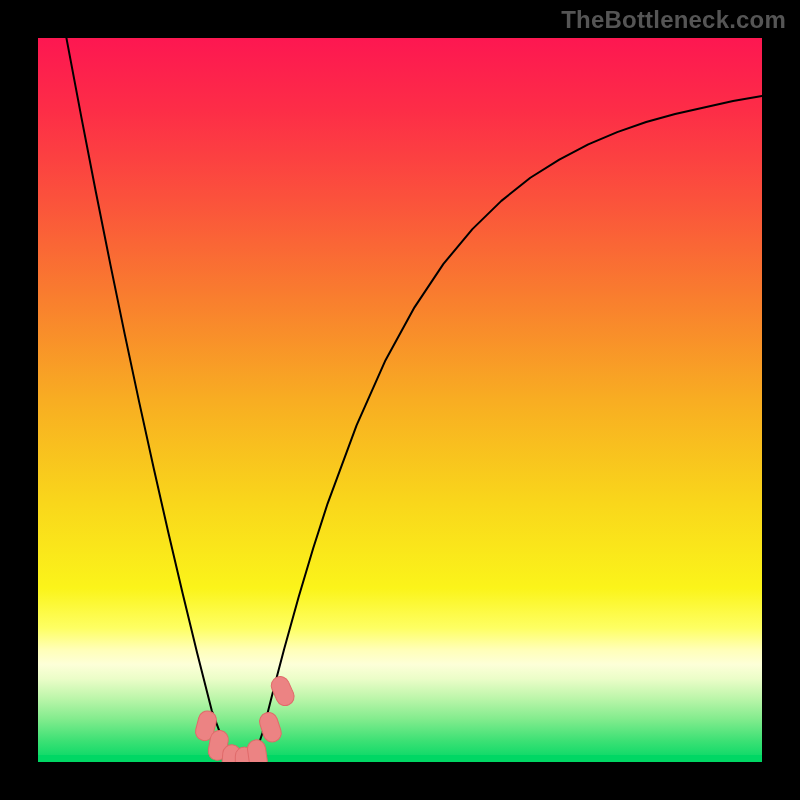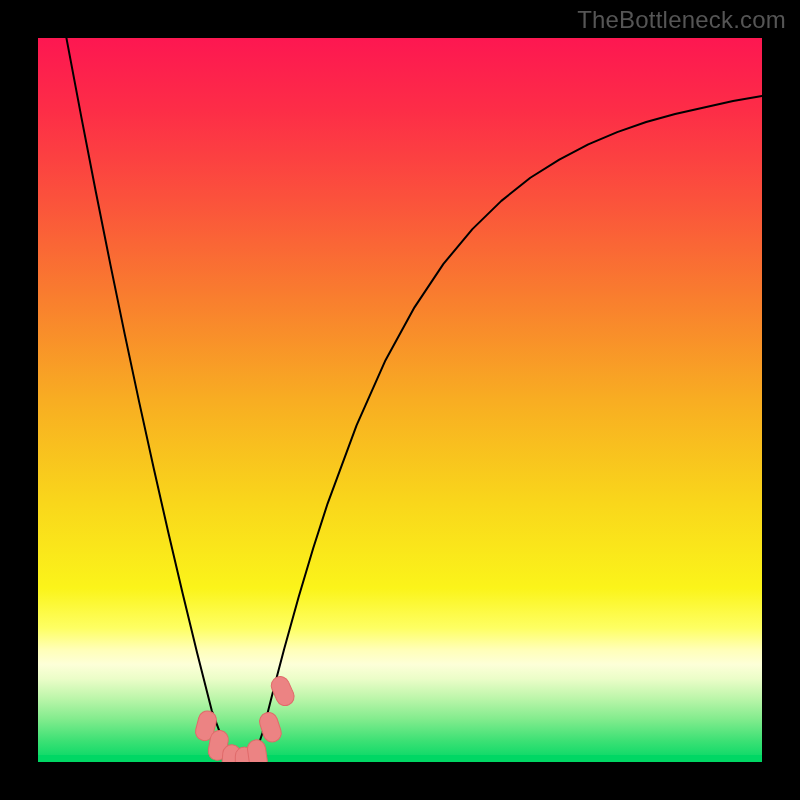--- a/index.html
+++ b/index.html
@@ -21,21 +21,21 @@
     position: absolute;
     
     left: 38px; top: 38px;
     width: 724px; height: 724px;
     overflow: hidden;
   }
   .watermark {
     position: absolute;
     color: #555;
     font-size: 24px;
-    font-weight: 400;
+    font-weight: 700;
     letter-spacing: 0.2px;
     white-space: nowrap;
   }
 </style>
 </head>
 <body>
 
 <div class="frame">
 
   <div class="plot" id="plot" style="left: 38px; top: 38px; width: 724px; height: 724px;">

